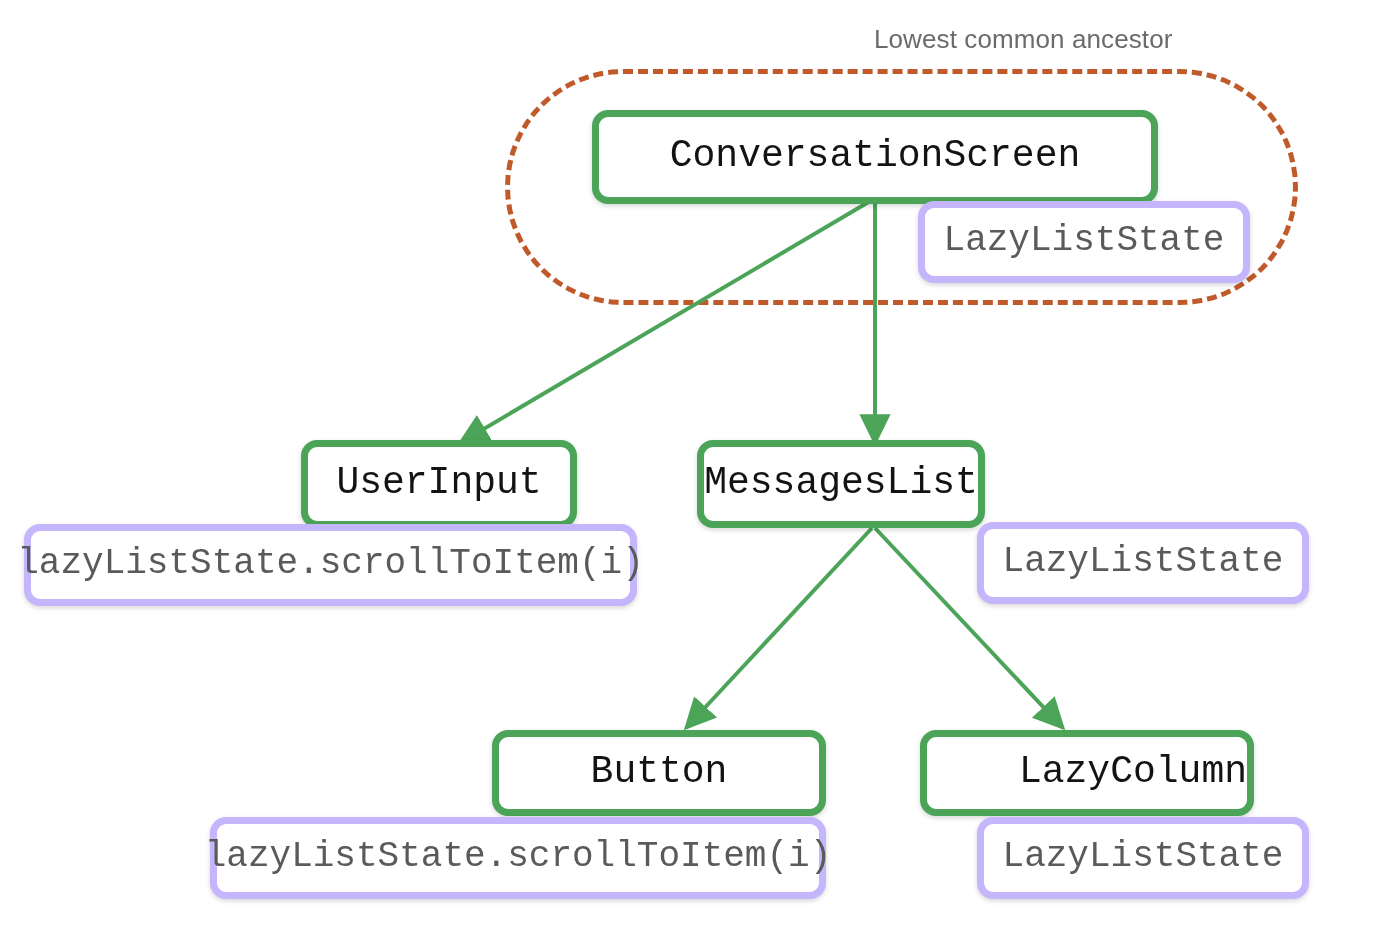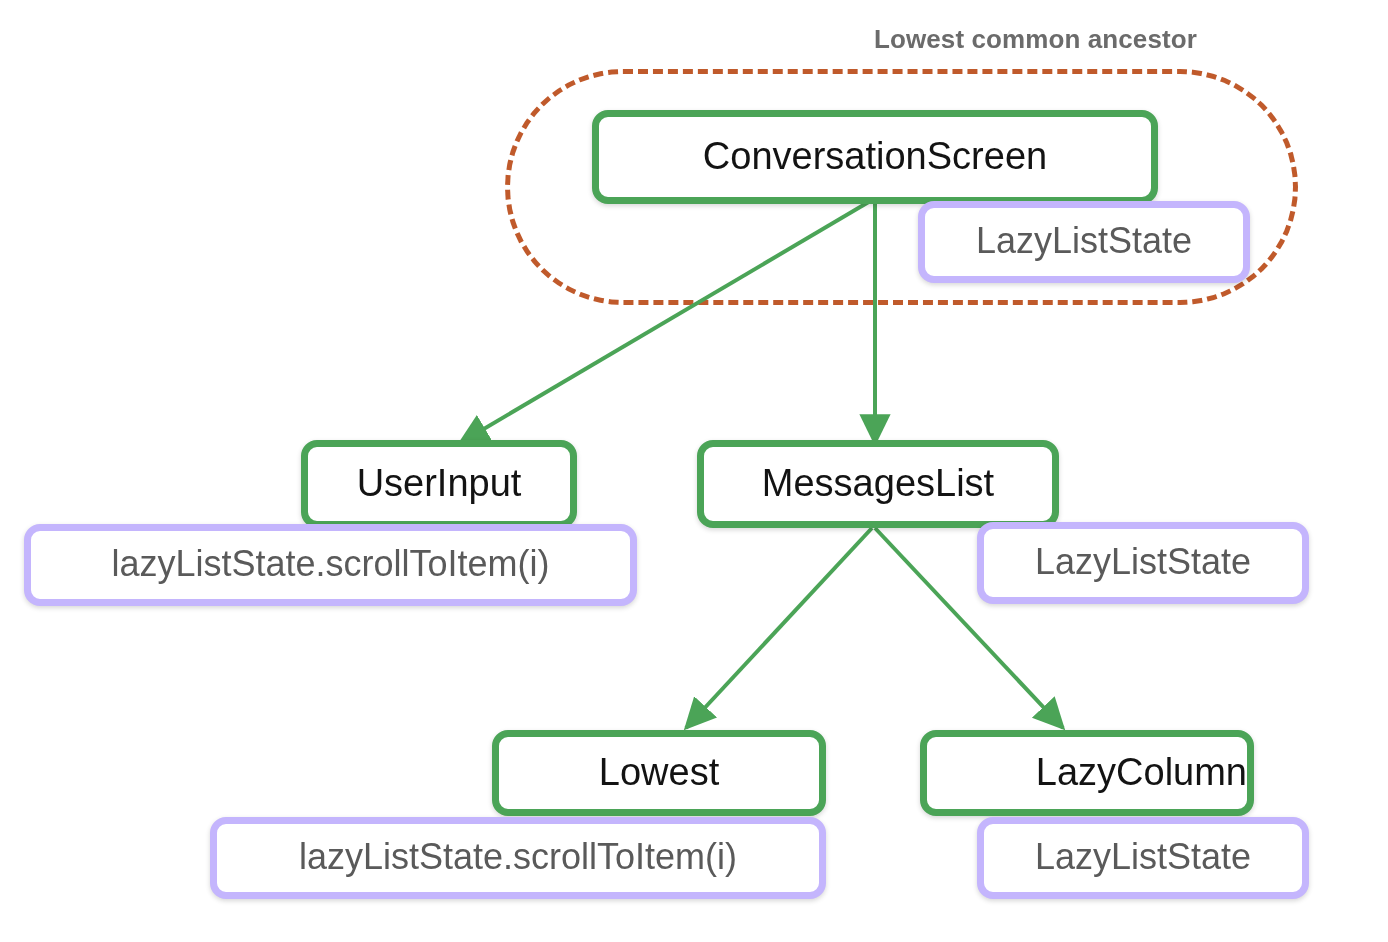--- a/index.html
+++ b/index.html
@@ -37,21 +37,21 @@
     position: absolute;
     box-sizing: border-box;
     border: 5px dashed #C05A2B;
     border-radius: 130px;
     background: transparent;
     z-index: 2;
   }
   .lca-caption {
     position: absolute;
     font-size: 26px;
-    font-weight: bold;
+    font-weight: normal;
     color: #6b6b6b;
     letter-spacing: 0.1px;
     white-space: nowrap;
     z-index: 3;
   }
 
   
   .node {
     position: absolute;
     box-sizing: border-box;
@@ -75,20 +75,21 @@
     border: 7px solid #c4b5fd;
     color: #5a5a5a;
     font-size: 36px;
     z-index: 20;
   }
 
   .node .label {
     display: block;
     line-height: 1;
     padding-bottom: 3px;
+    font-family: Liberation Mono, monospace;
   }
 </style>
 </head>
 <body>
 
 <div id="canvas">
 
   <div class="lca-caption" style="left:874px; top:24px;">Lowest common ancestor</div>
 
   <div class="lca-region" style="left:505px; top:69px; width:793px; height:236px;"></div>
@@ -118,30 +119,30 @@
   </div>
 
   <div class="node composable" style="left:301px; top:440px; width:276px; height:88px;">
     <span class="label">UserInput</span>
   </div>
 
   <div class="node state" style="left:24px; top:524px; width:613px; height:82px;">
     <span class="label">lazyListState.scrollToItem(i)</span>
   </div>
 
-  <div class="node composable" style="left:697px; top:440px; width:362px; height:88px;">
+  <div class="node composable" style="left:697px; top:440px; width:288px; height:88px;">
     <span class="label">MessagesList</span>
   </div>
 
   <div class="node state" style="left:977px; top:522px; width:332px; height:82px;">
     <span class="label">LazyListState</span>
   </div>
 
   <div class="node composable" style="left:492px; top:730px; width:334px; height:86px;">
-    <span class="label">Lowest</span>
+    <span class="label">Button</span>
   </div>
 
   <div class="node state" style="left:210px; top:817px; width:616px; height:82px;">
     <span class="label">lazyListState.scrollToItem(i)</span>
   </div>
 
   <div class="node composable" style="left:920px; top:730px; width:334px; height:86px;justify-content:flex-end;">
     <span class="label">LazyColumn</span>
   </div>
 

